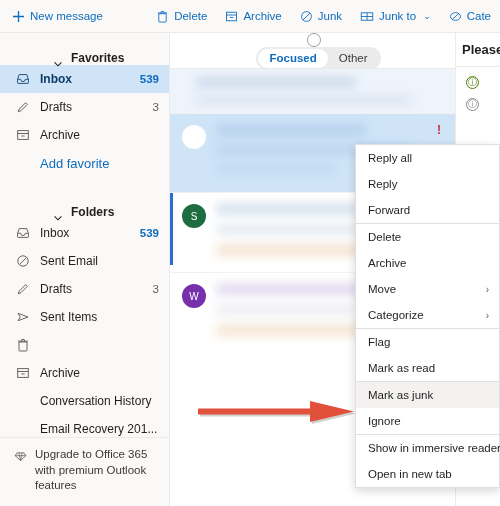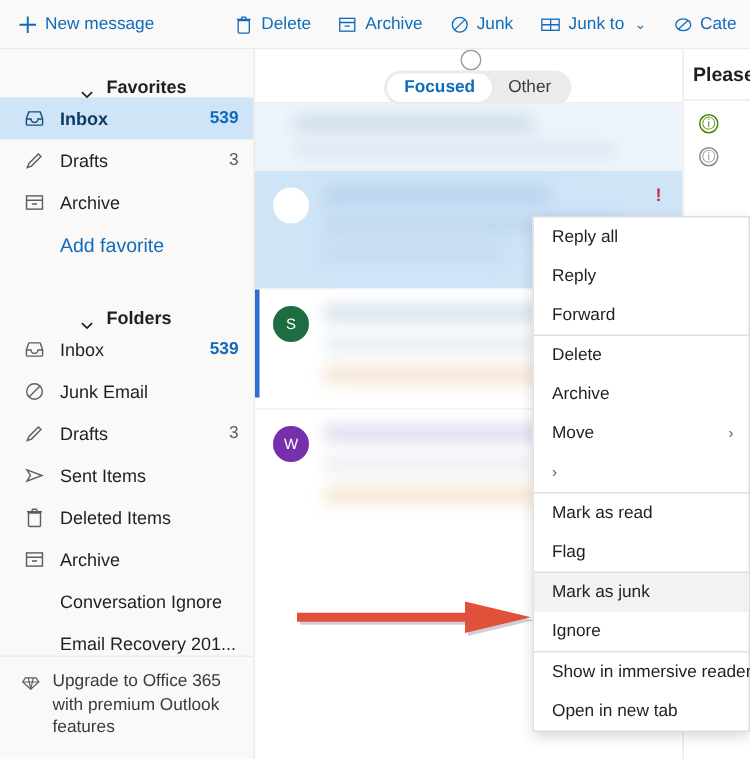--- a/index.html
+++ b/index.html
@@ -286,21 +286,21 @@
       <span class="cnt" style="color:#0f6cbd;font-weight:700;">539</span>
     </div>
 
     <div class="nav-item">
       <span class="ico">
         <svg width="14" height="14" viewBox="0 0 14 14">
             <circle cx="7" cy="7" r="5.2" stroke="#605e5c" stroke-width="0.95" fill="none"></circle>
             <path d="M3.3 10.7L10.7 3.3" stroke="#605e5c" stroke-width="0.95"></path>
           </svg>
       </span>
-      <span class="lbl">Junk Email</span>
+      <span class="lbl">Sent Email</span>
       <span class="cnt"></span>
     </div>
 
     <div class="nav-item">
       <span class="ico">
         <svg width="14" height="14" viewBox="0 0 14 14">
             <path d="M2.2 11.7l1.1-2.7 6.3-6.3 1.7 1.7-6.3 6.3-2.8 1z" stroke="#605e5c" stroke-width="0.95" fill="none"></path>
           </svg>
       </span>
       <span class="lbl">Drafts</span>
@@ -316,37 +316,36 @@
       <span class="lbl">Sent Items</span>
       <span class="cnt"></span>
     </div>
 
     <div class="nav-item">
       <span class="ico">
         <svg width="14" height="14" viewBox="0 0 14 14">
             <path d="M3 4h8v8.2a.8.8 0 0 1-.8.8H3.8a.8.8 0 0 1-.8-.8V4zM2 3.2h10M5.4 3.2V2.1c0-.4.3-.6.6-.6h2c.3 0 .6.2.6.6v1.1" stroke="#605e5c" stroke-width="0.95" fill="none"></path>
           </svg>
       </span>
-      <span class="lbl">Deleted Items</span>
       <span class="cnt"></span>
     </div>
 
     <div class="nav-item">
       <span class="ico">
         <svg width="14" height="14" viewBox="0 0 14 14">
             <rect x="1.7" y="2.6" width="10.6" height="8.8" stroke="#605e5c" stroke-width="0.95" fill="none"></rect>
             <path d="M1.7 5.5h10.6M5.3 8h3.4" stroke="#605e5c" stroke-width="0.95"></path>
           </svg>
       </span>
       <span class="lbl">Archive</span>
       <span class="cnt"></span>
     </div>
 
     <div class="nav-item noicon">
-      <span class="lbl">Conversation Ignore</span>
+      <span class="lbl">Conversation History</span>
     </div>
 
     <div class="nav-item noicon">
       <span class="lbl">Email Recovery 201...</span>
     </div>
 
     <div class="upgrade">
       <span class="diamond">
         <svg width="13" height="13" viewBox="0 0 14 14">
             <path d="M3.2 3.1h7.6l2 3-5.8 5.2L1.2 6.1l2-3z" stroke="#605e5c" stroke-width="0.9" fill="none"></path>
@@ -434,29 +433,30 @@
       <span class="miname">Delete</span>
     </div>
     <div class="mi">
       <span class="miname">Archive</span>
     </div>
     <div class="mi">
       <span class="miname">Move</span>
       <span class="submarker">›</span>
     </div>
     <div class="mi">
+      <span class="miname">Categorize</span>
       <span class="submarker">›</span>
     </div>
     <div class="mdiv"></div>
 
     <div class="mi">
+      <span class="miname">Flag</span>
+    </div>
+    <div class="mi">
       <span class="miname">Mark as read</span>
-    </div>
-    <div class="mi">
-      <span class="miname">Flag</span>
     </div>
     <div class="mdiv"></div>
 
     <div class="mi highlight">
       <span class="miname">Mark as junk</span>
     </div>
     <div class="mi">
       <span class="miname">Ignore</span>
     </div>
     <div class="mdiv"></div>

